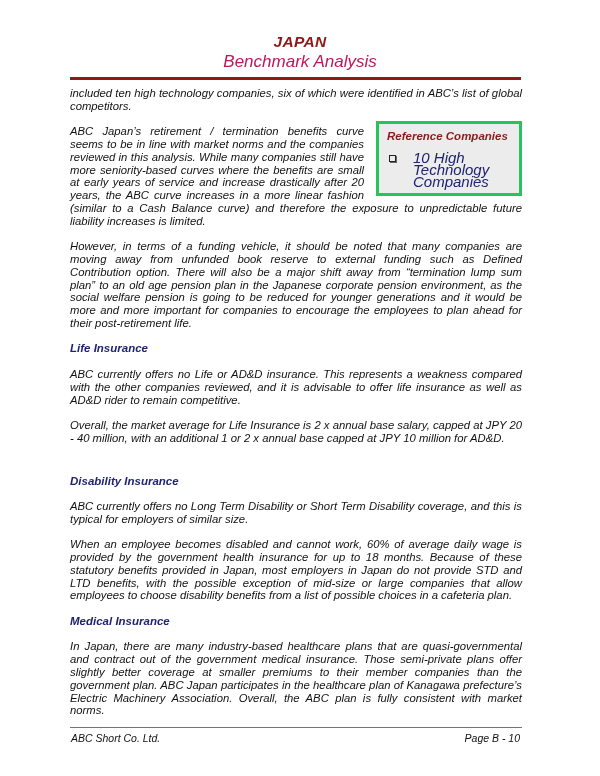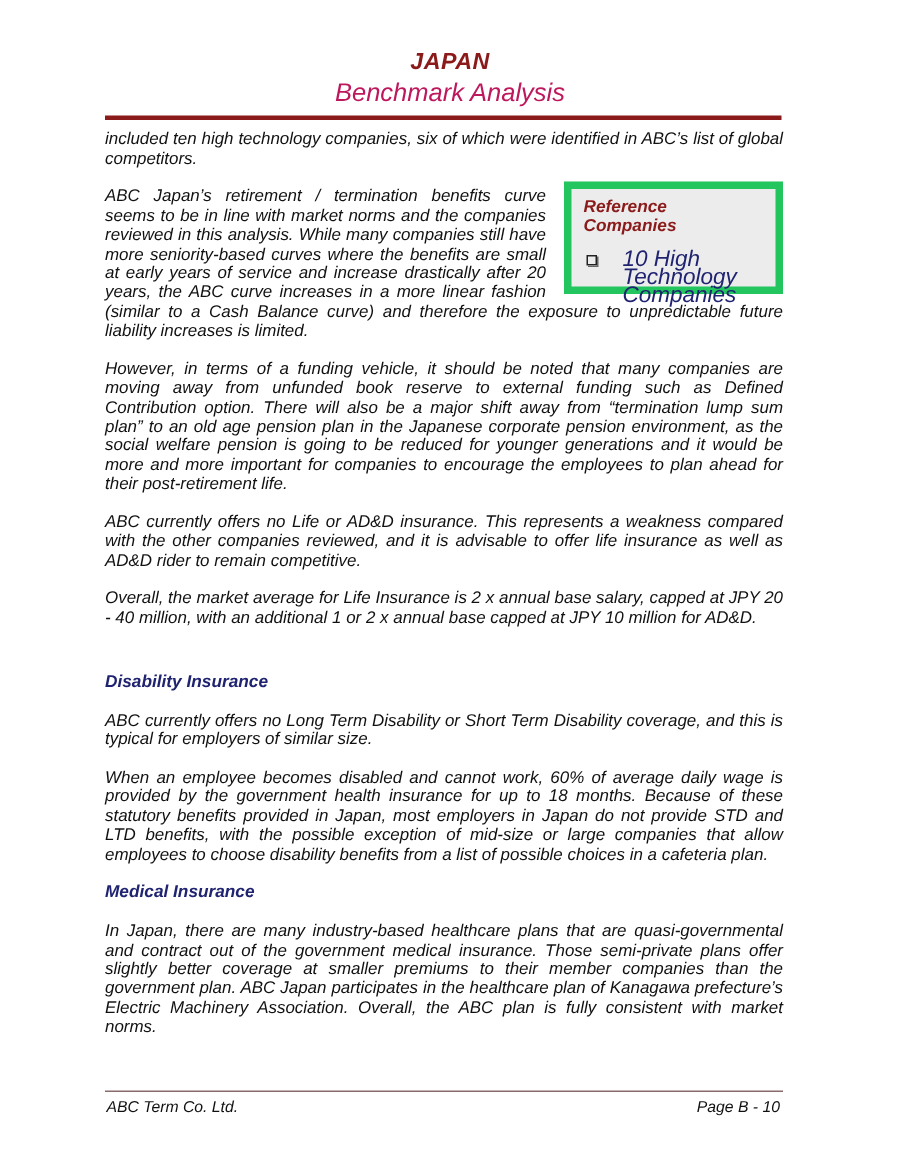--- a/index.html
+++ b/index.html
@@ -26,21 +26,21 @@
       font-size: 11.3px; line-height: 12.8px; text-align: justify;
     }
     .body p { margin: 0 0 12.6px 0; }
     .section-heading {
       font-weight: bold; color: #1f2370; font-size: 11.5px;
       margin: 0 0 12.6px 0; line-height: 13px;
     }
     .ref-box {
       float: right; width: 146px; height: 75px;
       margin: -4px 0 4px 12px;
-      background: #ececec; border: 5px solid #22c55e;
+      background: #ececec; border: 3px solid #22c55e;
       box-sizing: border-box; padding: 6px 8px 0 8px;
     }
     .ref-title {
       font-weight: bold; color: #8b1a1a; font-size: 11.5px; margin-bottom: 9px;
       text-align: left;
     }
     .ref-item { display: flex; align-items: flex-start; text-align: left; }
     .ref-bullet {
       width: 5px; height: 5px; border: 1px solid #222; margin: 3px 12px 0 2px;
       flex: 0 0 auto; box-shadow: 1px 1px 0 #666;
@@ -75,27 +75,28 @@
       <div class="ref-title">Reference Companies</div>
       <div class="ref-item">
         <span class="ref-bullet"></span>
         <span class="ref-item-label">10 High Technology Companies</span>
       </div>
     </div>
 
     <p>ABC Japan’s retirement / termination benefits curve seems to be in line with market norms and the companies reviewed in this analysis. While many companies still have more seniority-based curves where the benefits are small at early years of service and increase drastically after 20 years, the ABC curve increases in a more linear fashion (similar to a Cash Balance curve) and therefore the exposure to unpredictable future liability increases is limited.</p>
     <p>However, in terms of a funding vehicle, it should be noted that many companies are moving away from unfunded book reserve to external funding such as Defined Contribution option. There will also be a major shift away from “termination lump sum plan” to an old age pension plan in the Japanese corporate pension environment, as the social welfare pension is going to be reduced for younger generations and it would be more and more important for companies to encourage the employees to plan ahead for their post-retirement life.</p>
 
+    <div class="section-heading">Life Insurance</div>
     <p>ABC currently offers no Life or AD&amp;D insurance.  This represents a weakness compared with the other companies reviewed, and it is advisable to offer life insurance as well as AD&amp;D rider to remain competitive.</p>
     <p style="margin-bottom:30px;">Overall, the market average for Life Insurance is 2 x annual base salary, capped at JPY 20 - 40 million, with an additional 1 or 2 x annual base capped at JPY 10 million for AD&amp;D.</p>
 
     <div class="section-heading">Disability Insurance</div>
     <p>ABC currently offers no Long Term Disability or Short Term Disability coverage, and this is typical for employers of similar size.</p>
     <p>When an employee becomes disabled and cannot work, 60% of average daily wage is provided by the government health insurance for up to 18 months. Because of these statutory benefits provided in Japan, most employers in Japan do not provide STD and LTD benefits, with the possible exception of mid-size or large companies that allow employees to choose disability benefits from a list of possible choices in a cafeteria plan.</p>
 
     <div class="section-heading">Medical Insurance</div>
     <p>In Japan, there are many industry-based healthcare plans that are quasi-governmental and contract out of the government medical insurance. Those semi-private plans offer slightly better coverage at smaller premiums to their member companies than the government plan. ABC Japan participates in the healthcare plan of Kanagawa prefecture’s Electric Machinery Association. Overall, the ABC plan is fully consistent with market norms.</p>
   </div>
 
   <div class="footer-rule"></div>
-  <div class="footer-left">ABC Term Co. Ltd.</div>
+  <div class="footer-left">ABC Short Co. Ltd.</div>
   <div class="footer-right">Page B - 10</div>
 </div>
 
 </body></html>

